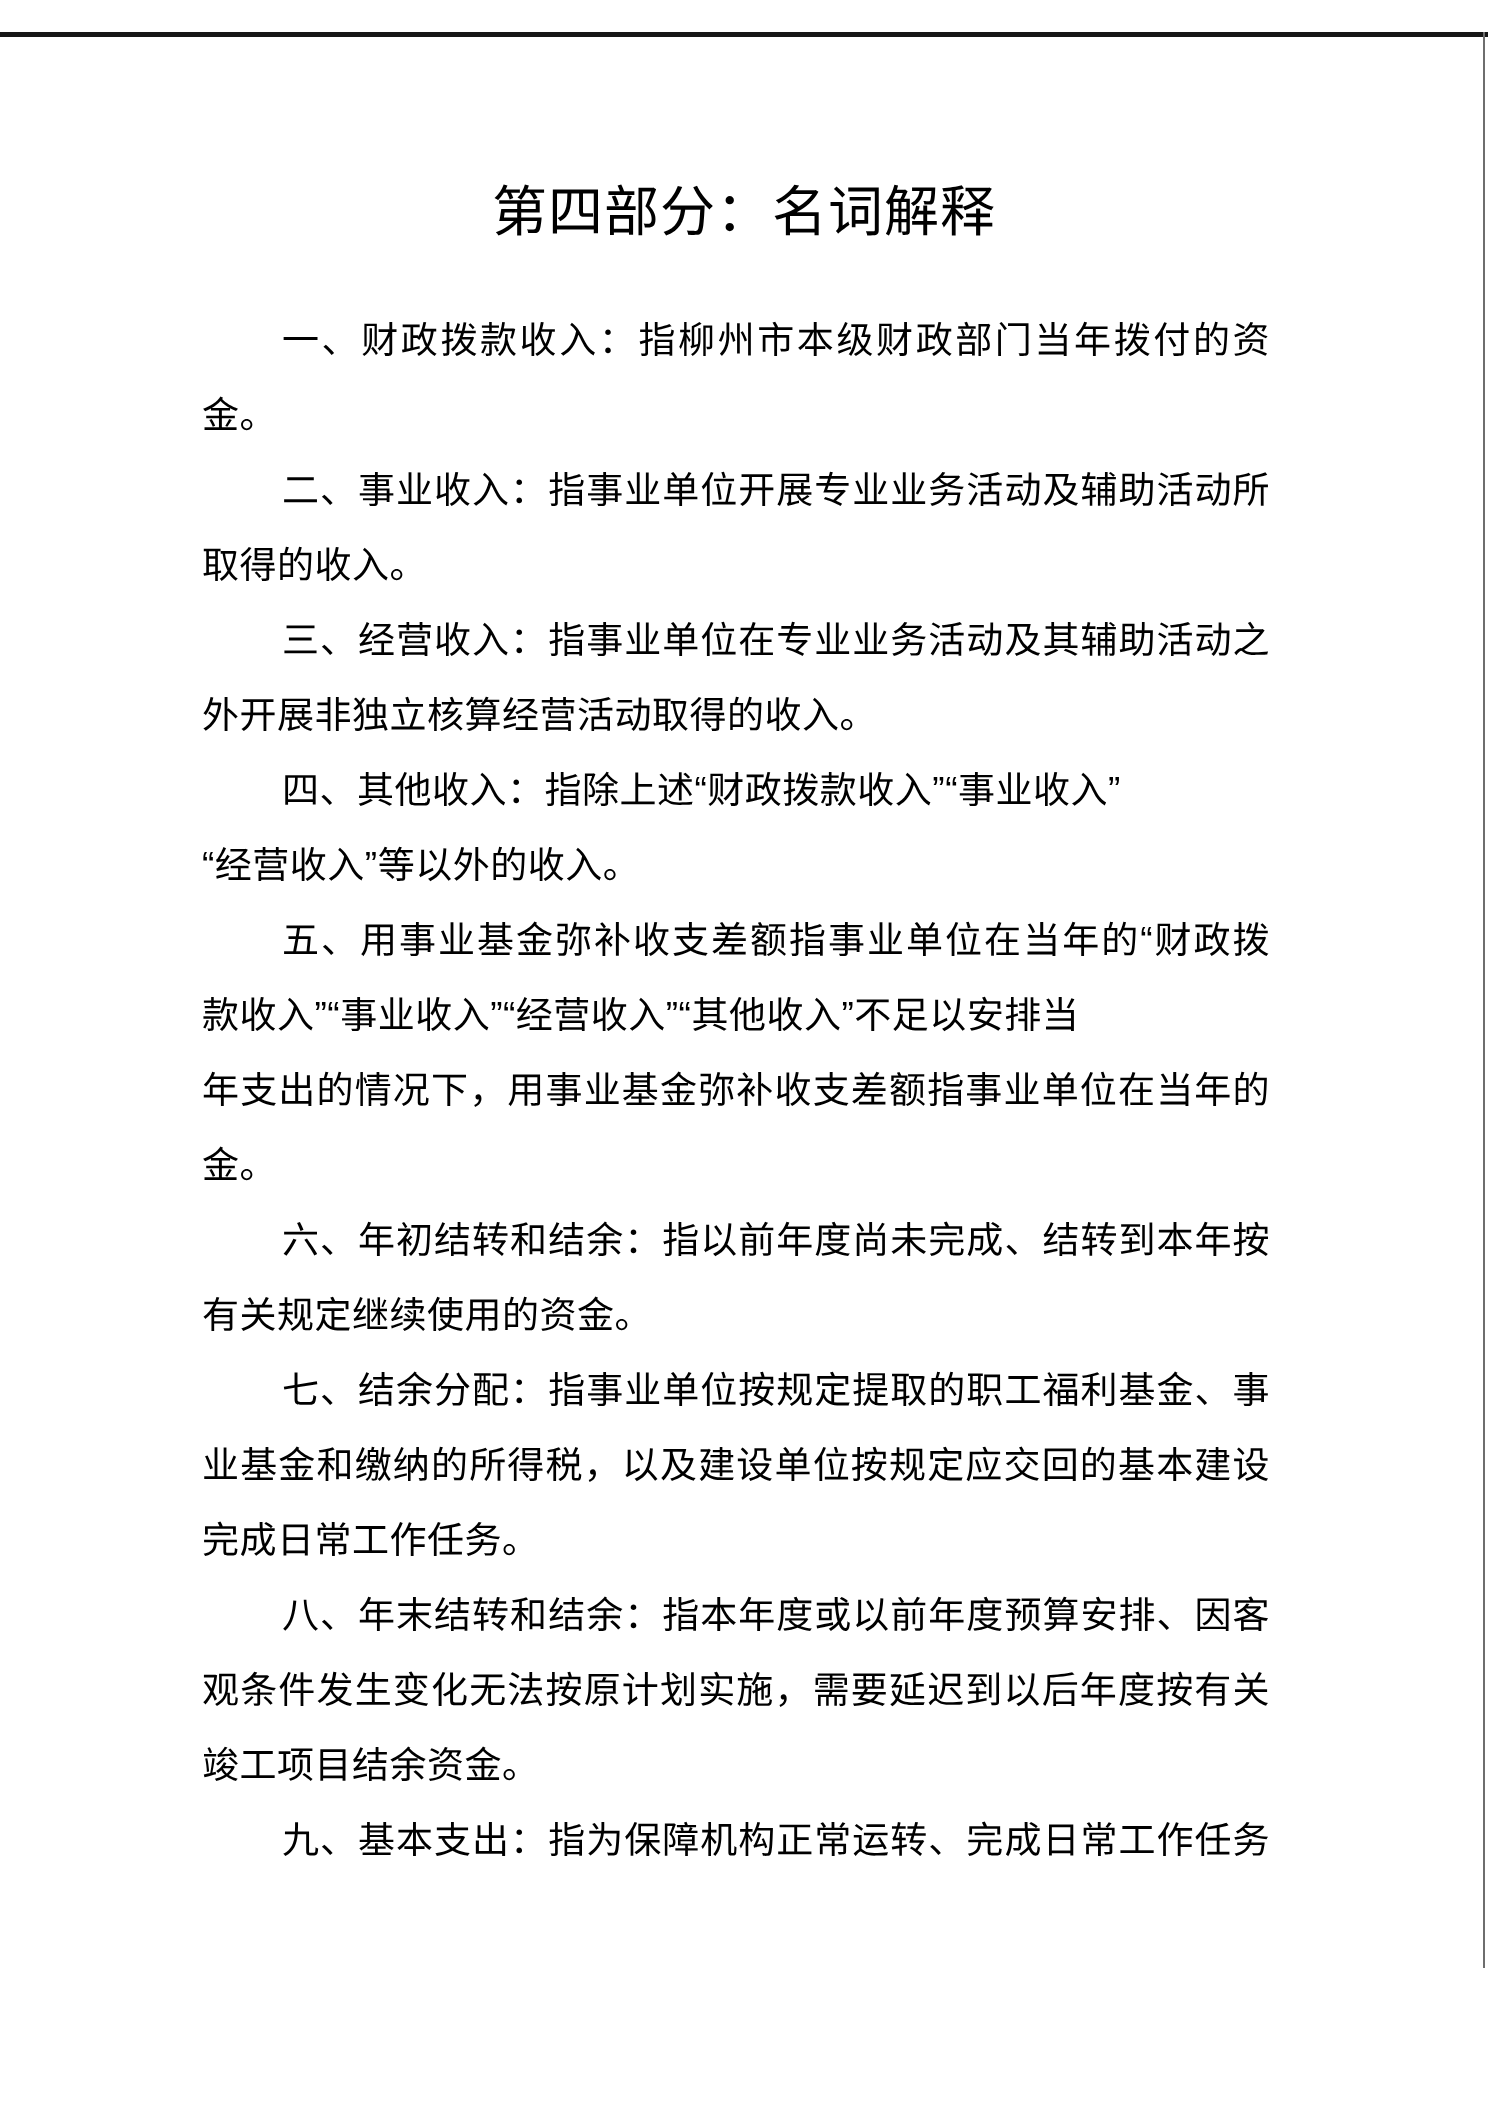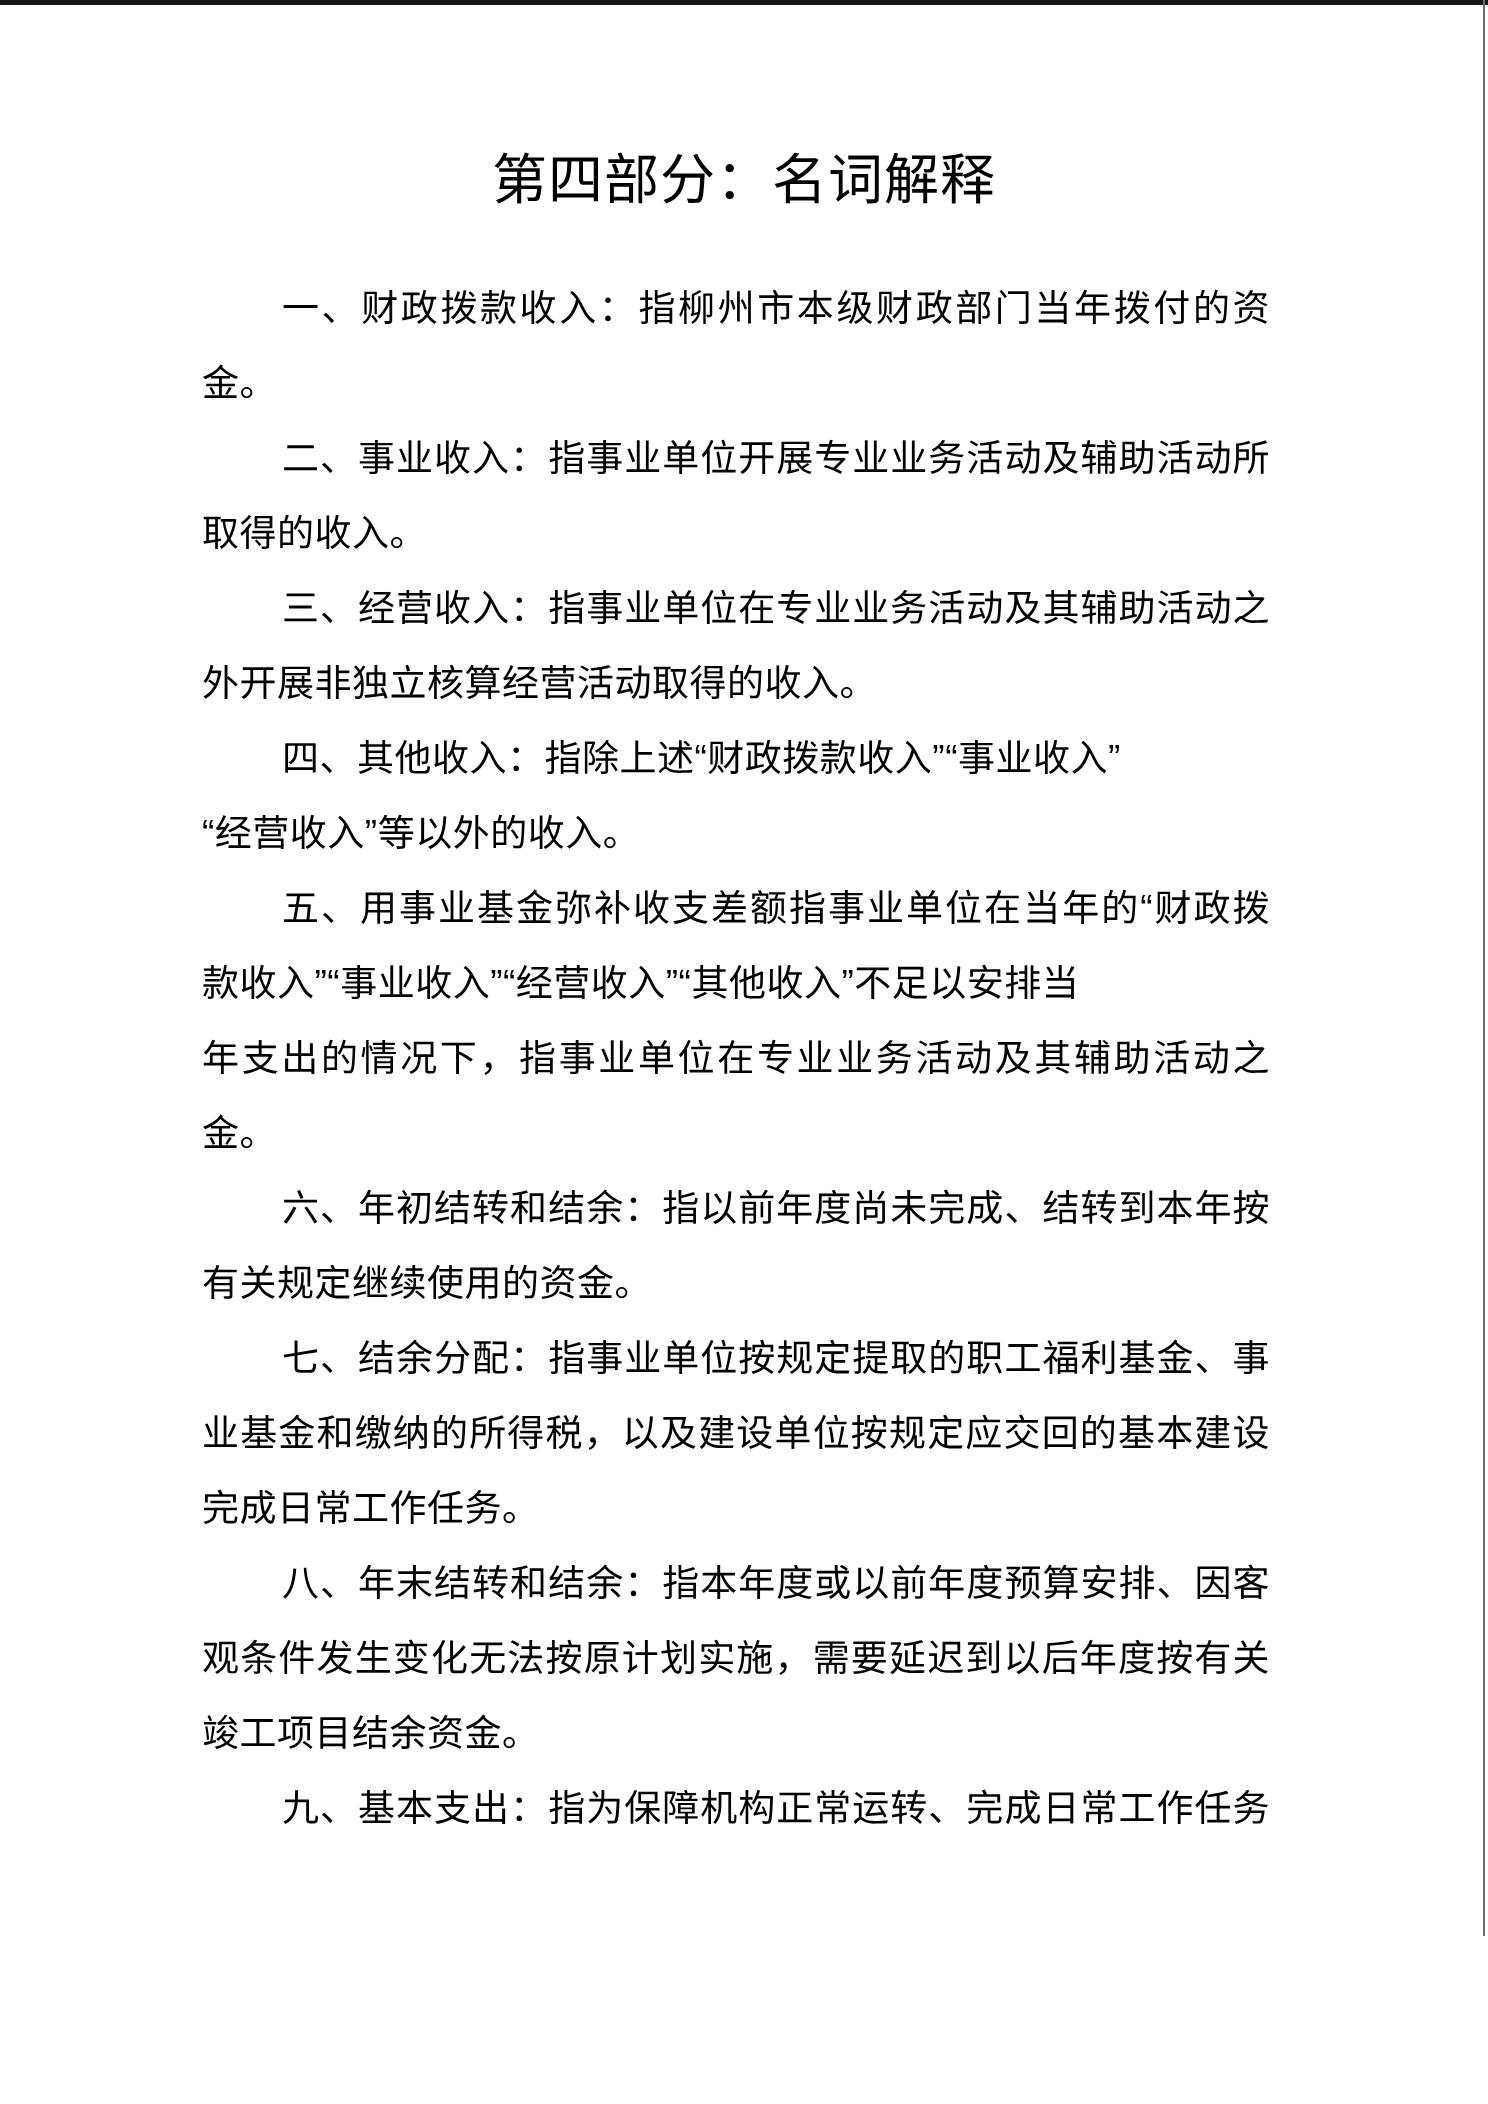--- a/index.html
+++ b/index.html
@@ -8,20 +8,21 @@
     background: #ffffff;
   }
   #page {
     position: relative;
     width: 1488px;
     height: 1936px;
     background: #ffffff;
     overflow: hidden;
     font-family: "Liberation Sans", "DejaVu Sans", sans-serif;
     color: #000000;
+    margin-top: 32px;
   }
   
   .edge-top {
     position: absolute;
     left: 0; top: 0;
     width: 1488px; height: 5px;
     background: #161616;
   }
   .edge-right {
     position: absolute;
@@ -93,21 +94,21 @@
     <div class="line ind j">一、财政拨款收入：指柳州市本级财政部门当年拨付的资</div>
     <div class="line">金。</div>
     <div class="line ind j">二、事业收入：指事业单位开展专业业务活动及辅助活动所</div>
     <div class="line">取得的收入。</div>
     <div class="line ind j">三、经营收入：指事业单位在专业业务活动及其辅助活动之</div>
     <div class="line">外开展非独立核算经营活动取得的收入。</div>
     <div class="line ind">四、其他收入：指除上述“财政拨款收入”“事业收入”</div>
     <div class="line">“经营收入”等以外的收入。</div>
     <div class="line ind j">五、用事业基金弥补收支差额指事业单位在当年的“财政拨</div>
     <div class="line">款收入”“事业收入”“经营收入”“其他收入”不足以安排当</div>
-    <div class="line j">年支出的情况下，指事业单位在专业业务活动及其辅助活动之</div>
+    <div class="line j">年支出的情况下，用事业基金弥补收支差额指事业单位在当年的</div>
     <div class="line">金。</div>
     <div class="line ind j">六、年初结转和结余：指以前年度尚未完成、结转到本年按</div>
     <div class="line">有关规定继续使用的资金。</div>
     <div class="line ind j">七、结余分配：指事业单位按规定提取的职工福利基金、事</div>
     <div class="line j">业基金和缴纳的所得税，以及建设单位按规定应交回的基本建设</div>
     <div class="line">完成日常工作任务。</div>
     <div class="line ind j">八、年末结转和结余：指本年度或以前年度预算安排、因客</div>
     <div class="line j">观条件发生变化无法按原计划实施，需要延迟到以后年度按有关</div>
     <div class="line">竣工项目结余资金。</div>
     <div class="line ind j">九、基本支出：指为保障机构正常运转、完成日常工作任务</div>

